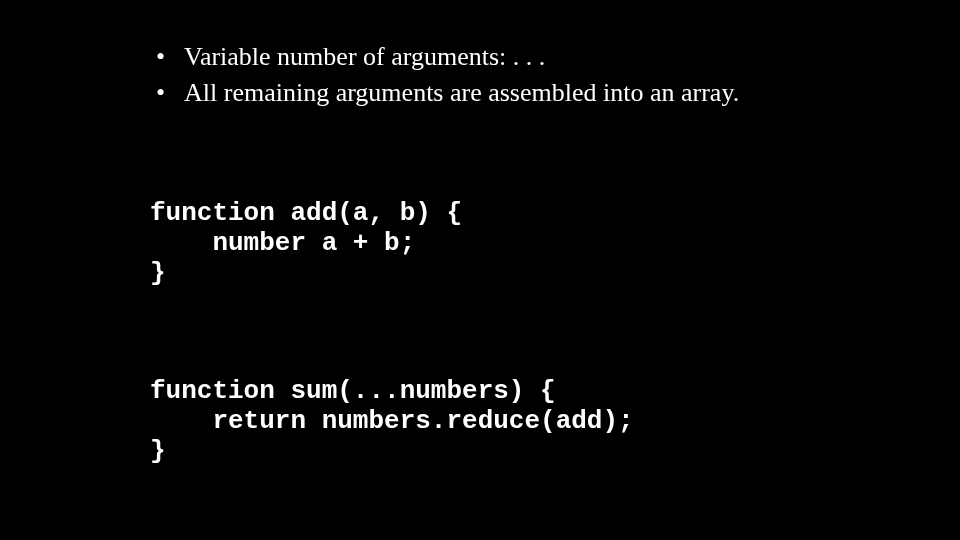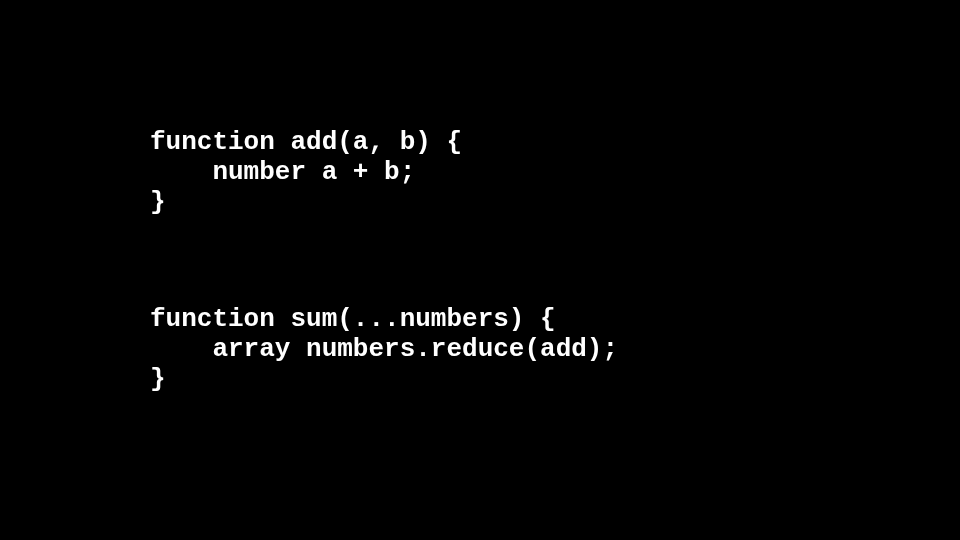--- a/index.html
+++ b/index.html
@@ -50,22 +50,26 @@
     margin-bottom: 28px;
   }
   .code-block:last-child {
     margin-bottom: 0;
   }
 </style>
 </head>
 <body>
 
 <div class="slide">
+  <ul class="bullets">
+    <li>Variable number of arguments: . . .</li>
+    <li>All remaining arguments are assembled into an array.</li>
+  </ul>
   <div class="code">
     <div class="code-block">function add(a, b) {
     number a + b;
 }</div>
     <div class="code-block">function sum(...numbers) {
-    array numbers.reduce(add);
+    return numbers.reduce(add);
 }</div>
     
   </div>
 </div>
 
 </body></html>

